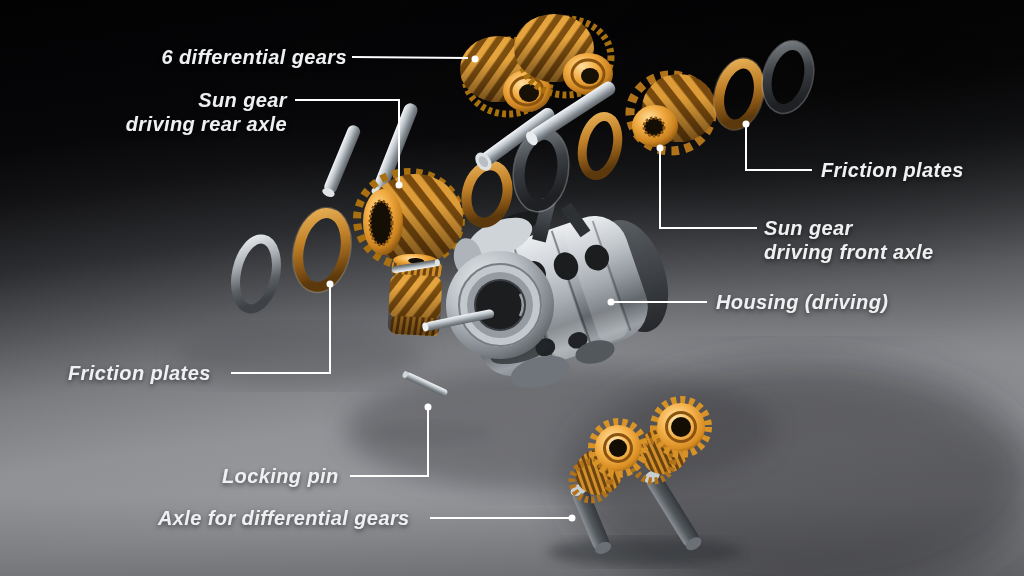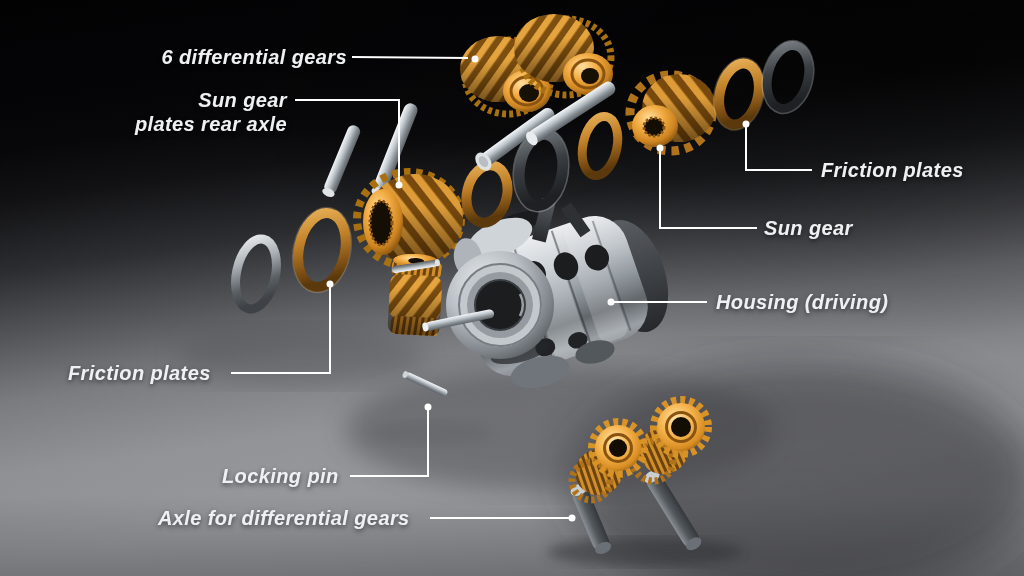--- a/index.html
+++ b/index.html
@@ -323,27 +323,28 @@
           <circle class="leader-dot" cx="572" cy="518" r="3.5"></circle>
       </g>
     </g>
   </svg>
 
   <div class="label r" style="right:677px;top:45px;">
     <span>6 differential gears</span>
   </div>
   <div class="label r" style="right:737px;top:88px;">
     <span>Sun gear</span>
-    <span>plates rear axle</span>
+    <span>driving rear axle</span>
   </div>
   <div class="label" style="left:821px;top:158px;">
     <span>Friction plates</span>
   </div>
   <div class="label" style="left:764px;top:216px;">
     <span>Sun gear</span>
+    <span>driving front axle</span>
   </div>
   <div class="label" style="left:716px;top:290px;">
     <span>Housing (driving)</span>
   </div>
   <div class="label" style="left:68px;top:361px;">
     <span>Friction plates</span>
   </div>
   <div class="label" style="left:222px;top:464px;">
     <span>Locking pin</span>
   </div>

